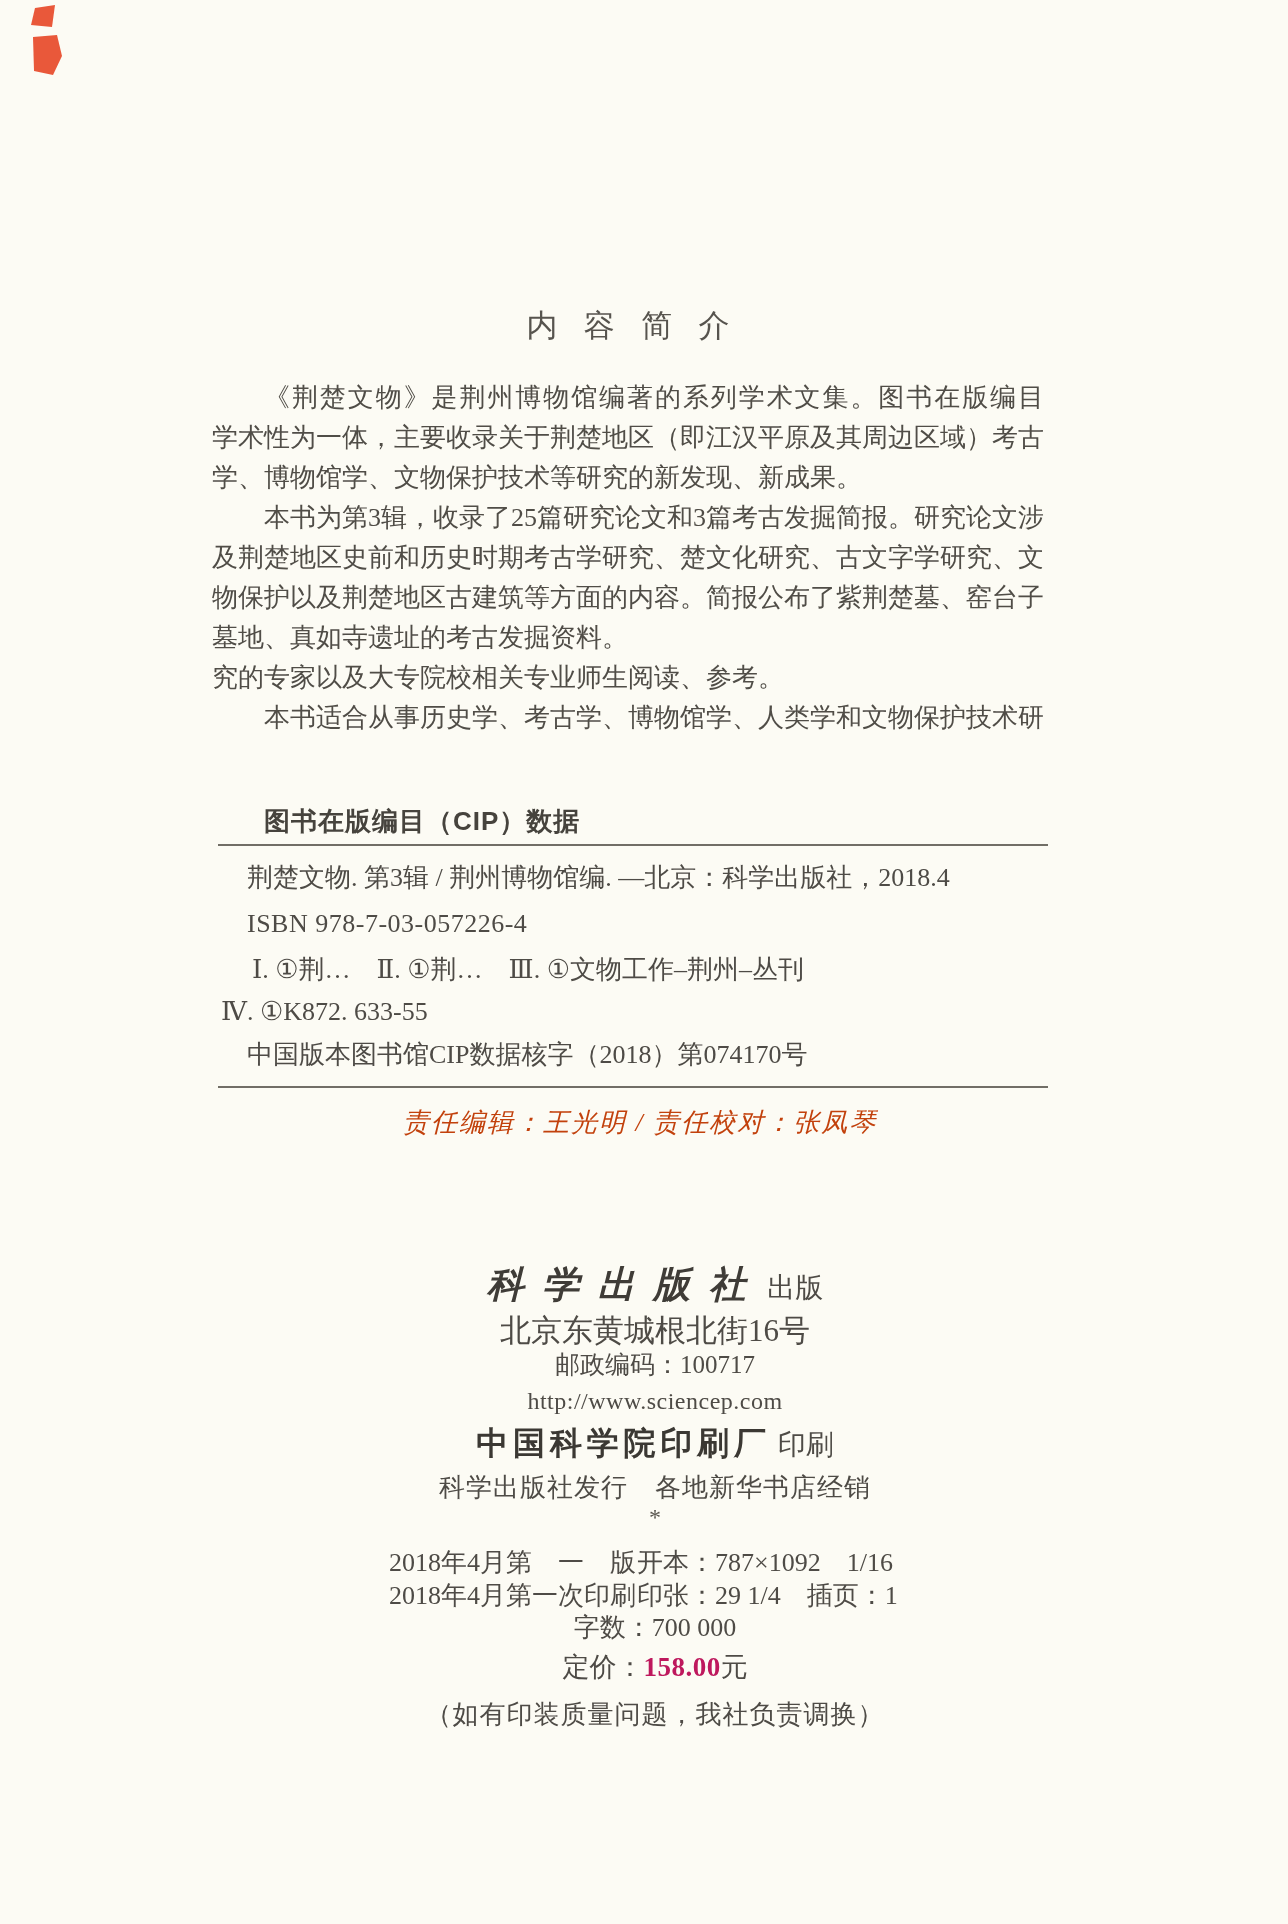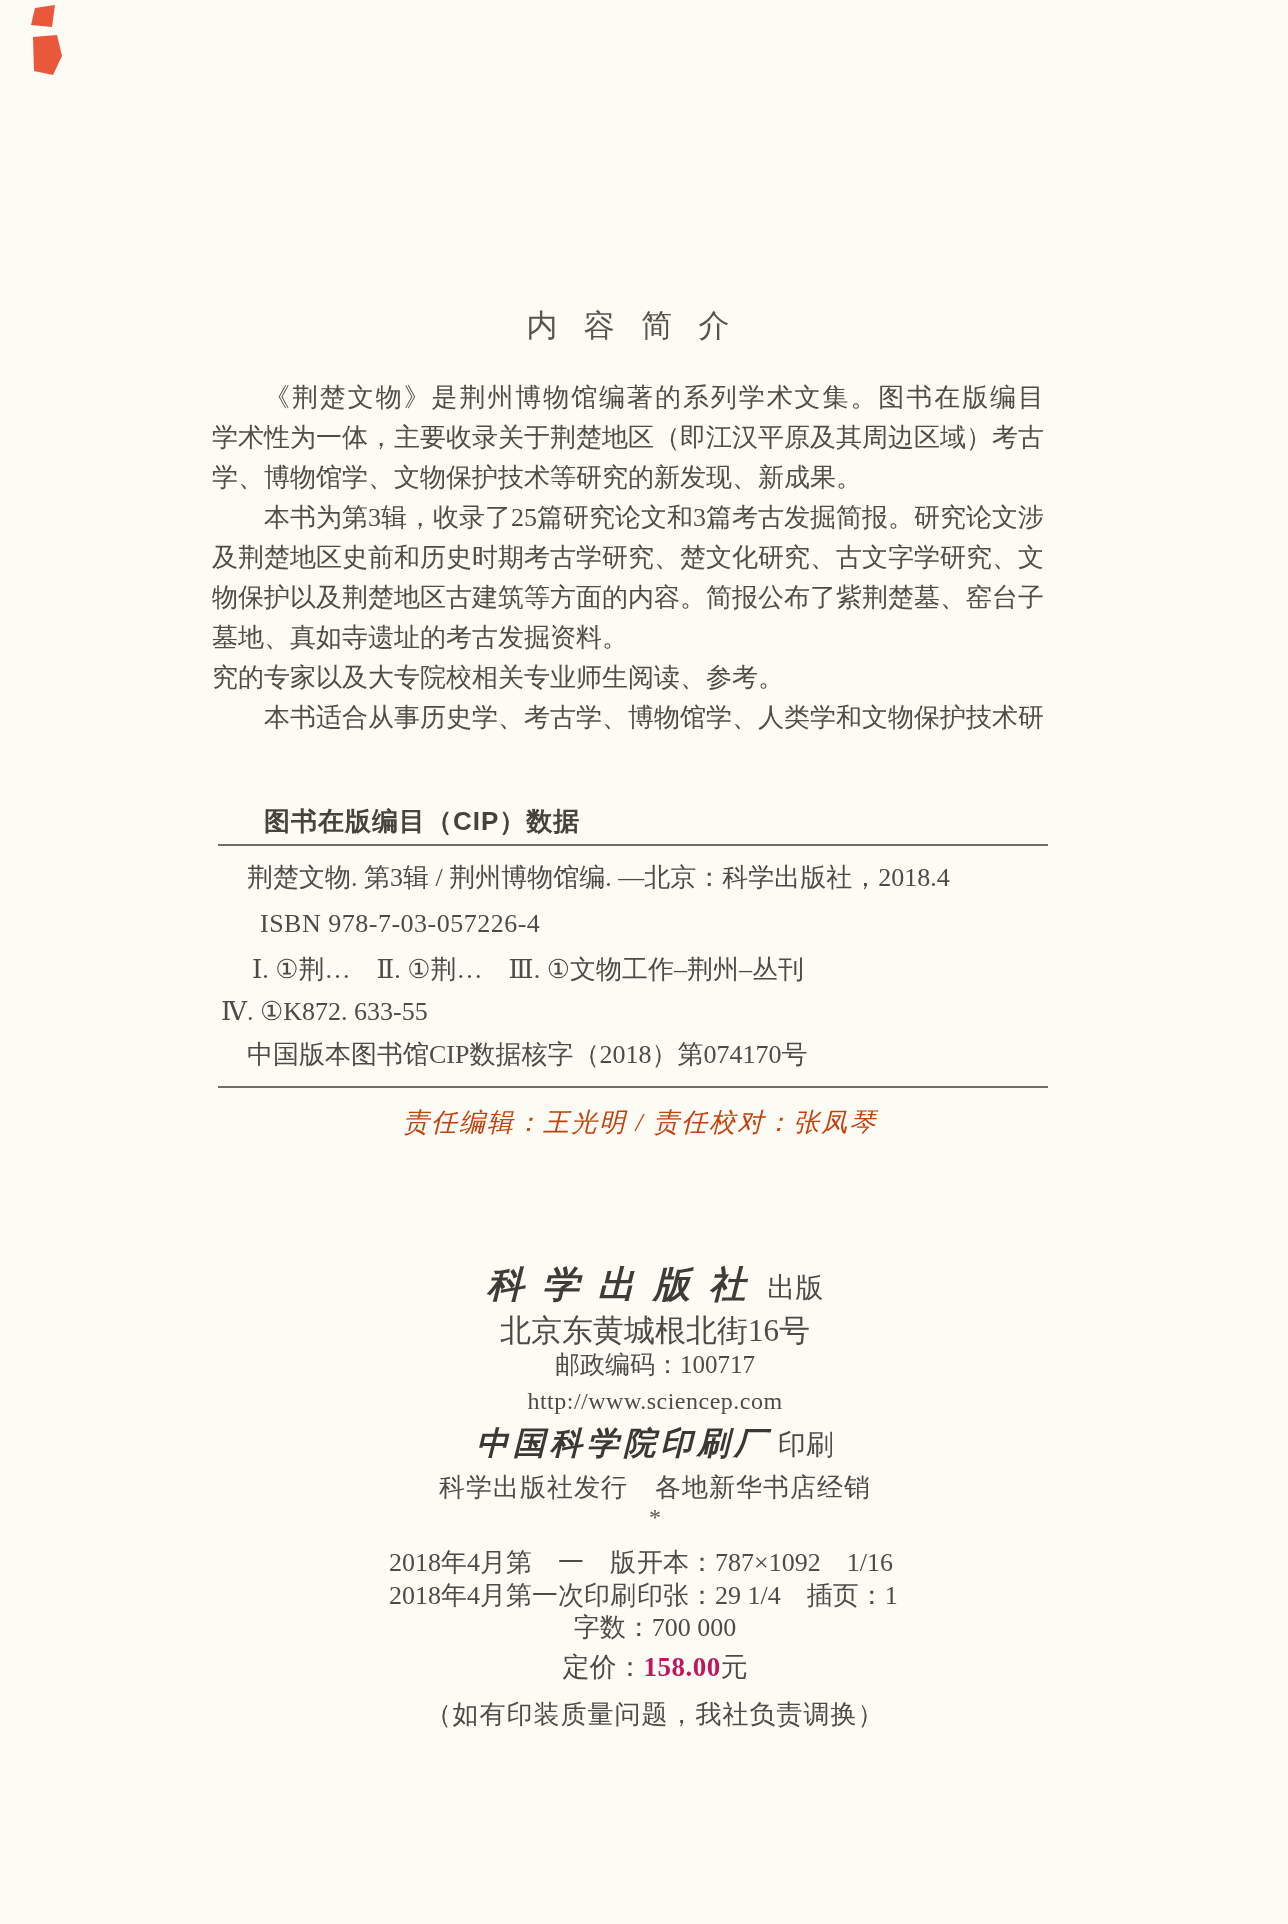--- a/index.html
+++ b/index.html
@@ -26,41 +26,41 @@
   
   .cip-heading{
     position:absolute;left:247px;top:804px;font-size:26px;font-weight:bold;color:#46433d;
     font-family:"Liberation Sans","DejaVu Sans",sans-serif;letter-spacing:1px;white-space:nowrap;margin-left:17px;
   }
   .rule{position:absolute;left:218px;width:830px;height:2px;background:#716e66;}
   .rule.top{top:844px;}
   .rule.bottom{top:1086px;}
   .cip-line{position:absolute;font-size:26px;line-height:34px;white-space:nowrap;color:#4e4b46;}
   .cip-line.c0{left:247px;top:861px;}
-  .cip-line.c1{left:260px;top:907px;letter-spacing:.5px;}
+  .cip-line.c1{left:247px;top:907px;letter-spacing:.5px;}
   .cip-line.c2{left:252px;top:953px;}
   .cip-line.c3{left:221px;top:995px;}
   .cip-line.c4{left:247px;top:1038px;}
 
   
   .staff{position:absolute;left:403px;font-size:26px;line-height:34px;font-style:italic;
          letter-spacing:2px;color:#c2410c;white-space:nowrap;}
   .staff.s1{top:1106px;}
   .staff.s2{top:1150px;}
 
   
   .cline{position:absolute;left:16px;width:1278px;text-align:center;white-space:nowrap;}
   .imprint{top:1264px;font-size:28px;line-height:42px;}
   .pub-name{font-size:37px;font-weight:bold;font-style:italic;letter-spacing:.5em;color:#3f3c37;}
   .pub-suffix{font-size:28px;margin-left:.1em;}
   .addr{top:1316px;font-size:31px;line-height:30px;}
   .post{top:1350px;font-size:25px;line-height:30px;}
   .site{top:1386px;font-size:24px;line-height:30px;letter-spacing:.5px;}
   .printer{top:1422px;font-size:29px;line-height:42px;}
-  .printer-name{font-size:32px;font-weight:bold;font-style:italic;letter-spacing:.15em;color:#3b3833;}
+  .printer-name{font-size:32px;font-weight:bold;letter-spacing:.15em;color:#3b3833;}
   .print-suffix{font-size:28px;font-style:normal;margin-left:.25em;}
   .dist{top:1472px;font-size:26px;line-height:32px;letter-spacing:1px;}
   .star{top:1502px;font-size:24px;line-height:30px;color:#5a574f;}
   .colrow{position:absolute;left:0;top:0;width:1288px;height:36px;font-size:26px;line-height:34px;}
   .colrow .lcol{position:absolute;left:389px;white-space:nowrap;}
   .colrow .rcol{position:absolute;left:637px;white-space:nowrap;}
   .row-edition{top:1546px;}
   .row-impression{top:1579px;}
   .words{top:1612px;font-size:26px;line-height:32px;}
   .price{top:1650px;font-size:27px;line-height:34px;}

